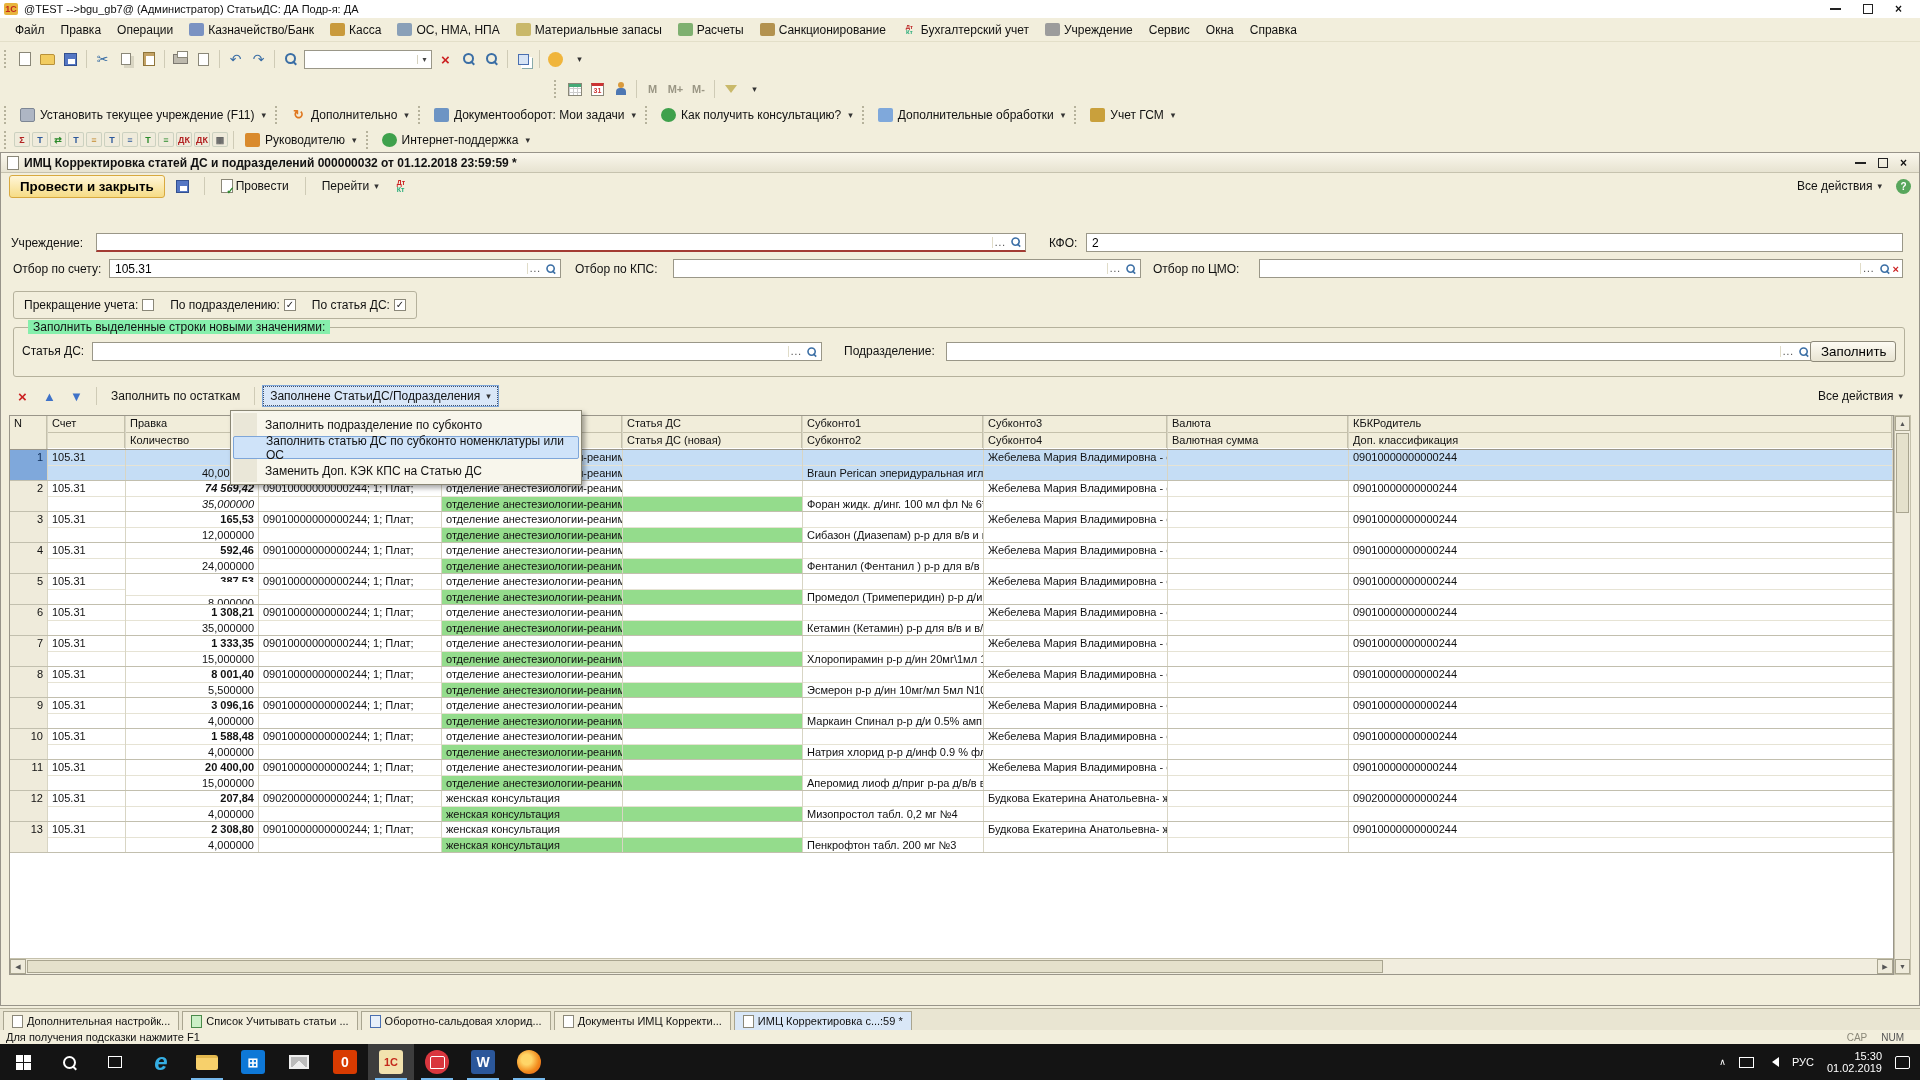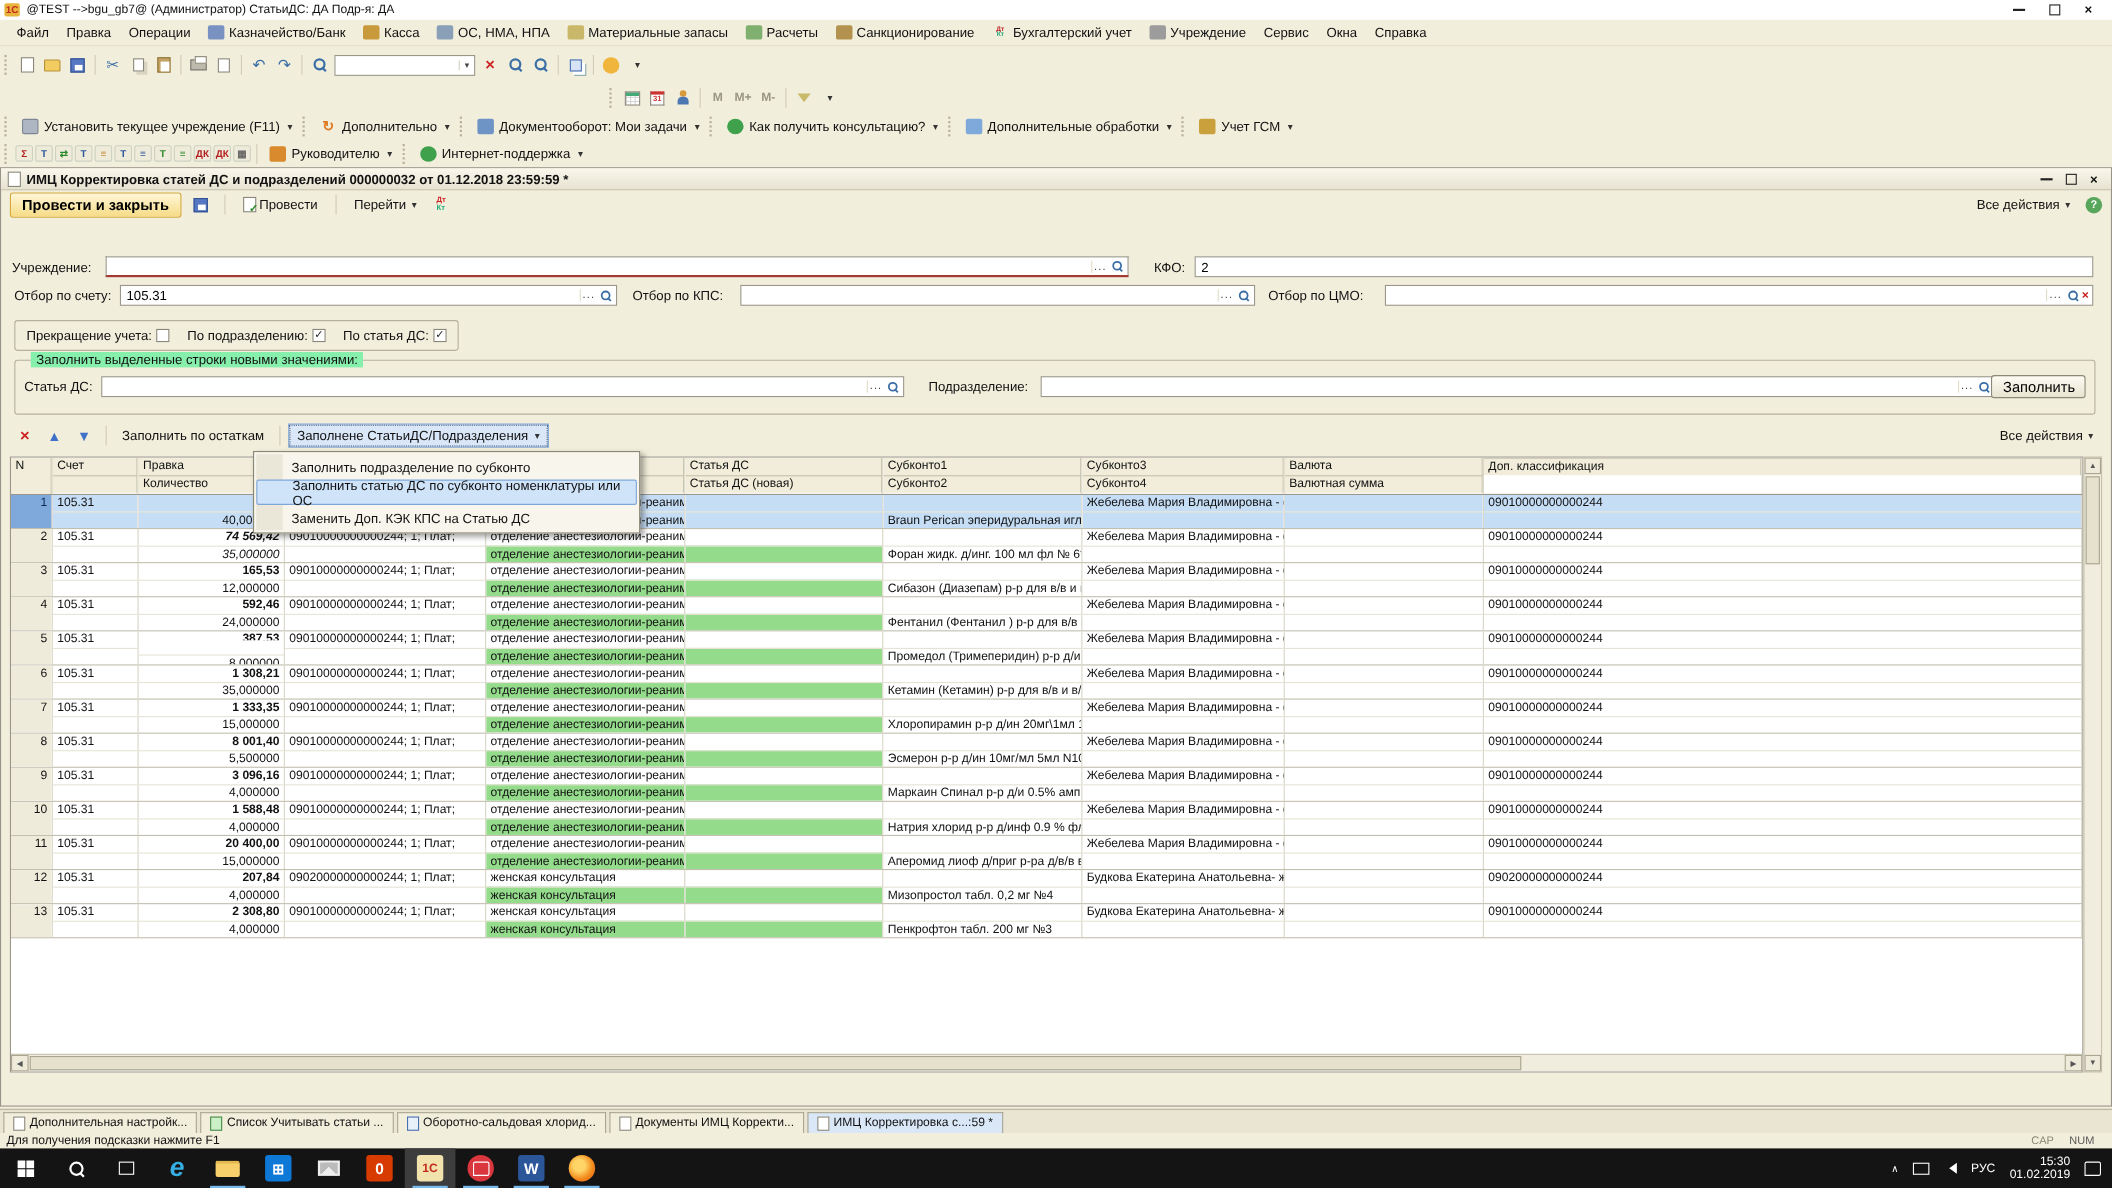--- a/index.html
+++ b/index.html
@@ -578,20 +578,21 @@
         </div>
         <div class="dcol" style="flex: 0 0 184px;">
           <div class="hcell hline">Субконто3</div>
           <div class="hcell hline b">Субконто4</div>
         </div>
         <div class="dcol" style="flex: 0 0 181px;">
           <div class="hcell hline">Валюта</div>
           <div class="hcell hline b">Валютная сумма</div>
         </div>
         <div class="dcol" style="flex: 1 1 0%;">
+          <div class="hcell hline">КБКРодитель</div>
           <div class="hcell hline b">Доп. классификация</div>
         </div>
       </div>
     <div id="gridbody">
         <div class="drow">
           <div class="dcol" style="flex: 0 0 38px;">
             <div class="ncell sel">1</div>
           </div>
           <div class="dcol" style="flex: 0 0 78px;">
             <div class="dcell sel">105.31</div>

